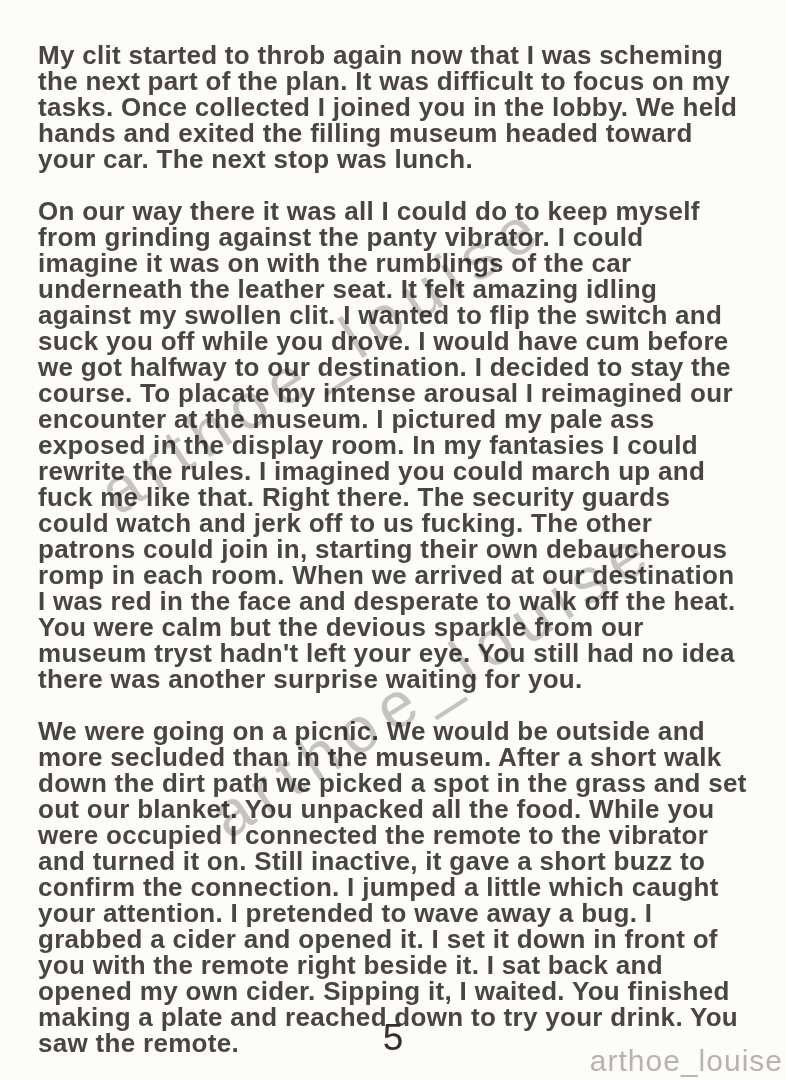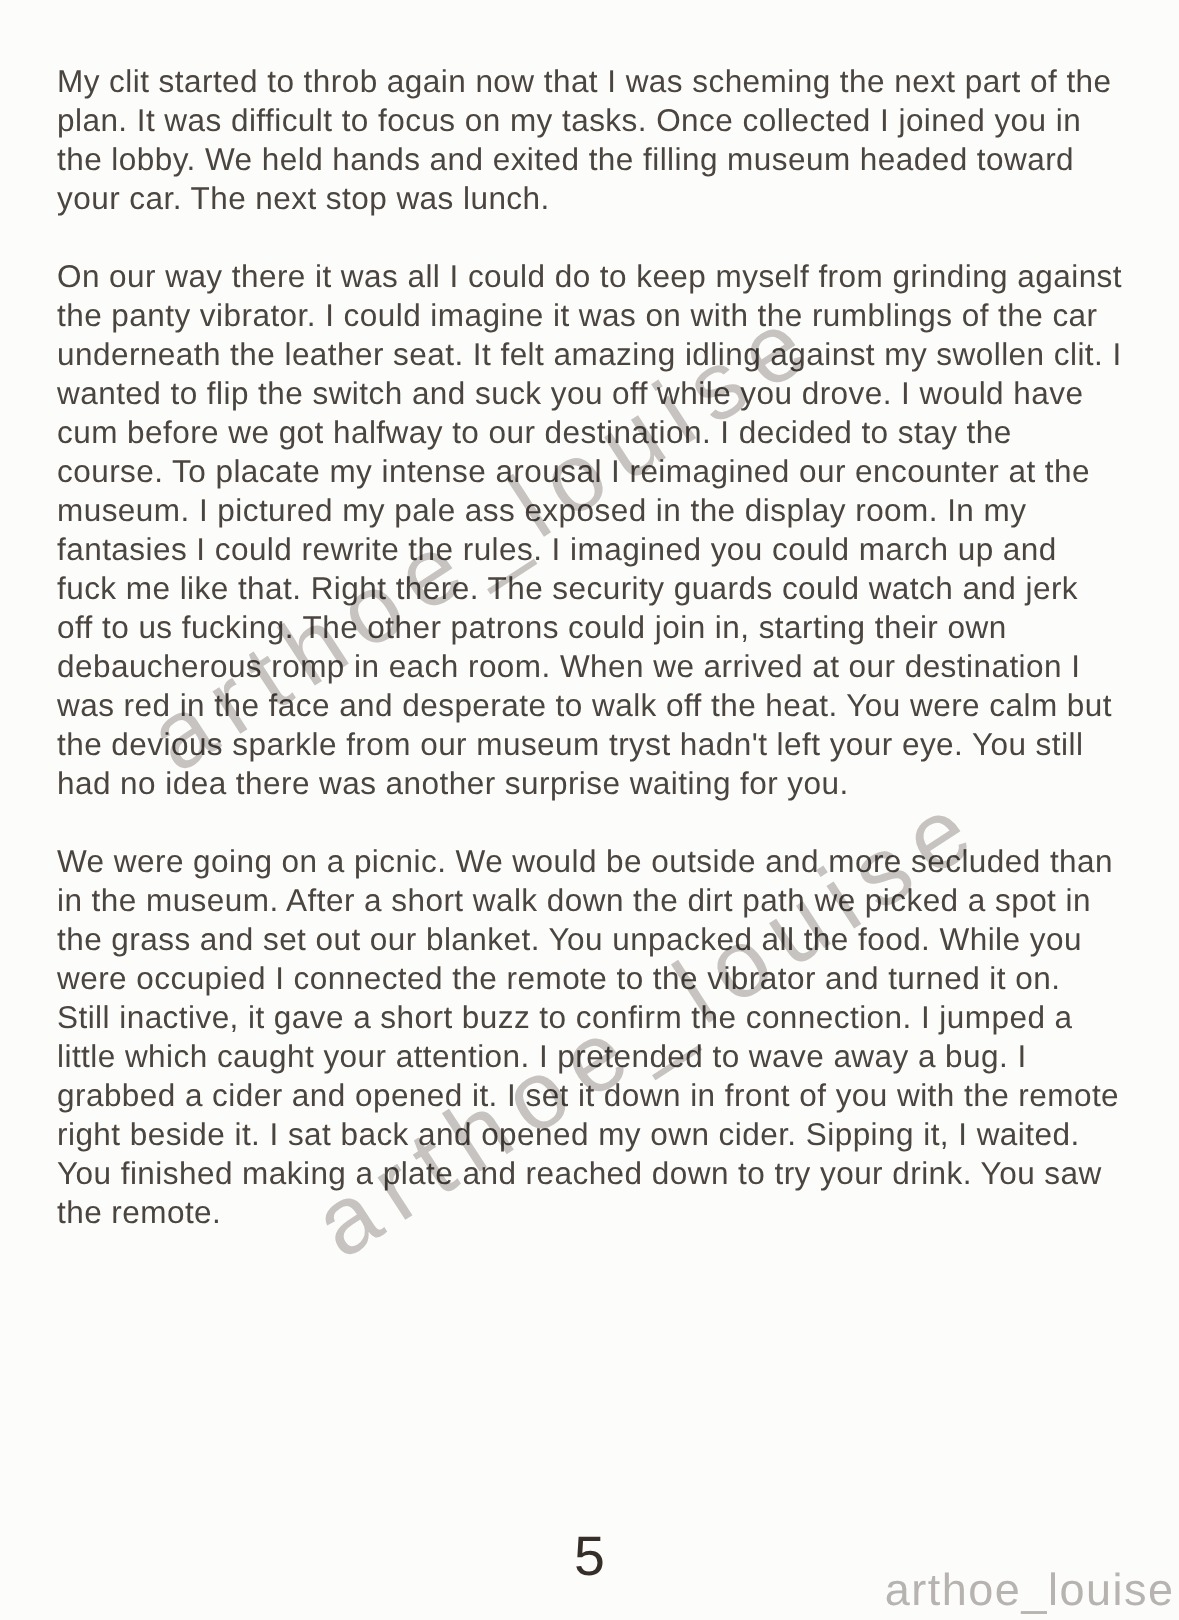--- a/index.html
+++ b/index.html
@@ -19,25 +19,26 @@
   h1.title {
     font-size: 42px;
     font-weight: 400;
     line-height: 50px;
     letter-spacing: 0.5px;
     text-align: center;
     color: var(--title-text, #362e29);
     margin: 0 0 24px 0;
   }
   .story p {
-    font-size: 21px;
+    font-size: 26px;
     line-height: 26px;
     letter-spacing: 0.3px;
     color: var(--body-text, #4b4540);
     margin: 0 0 26px 0;
+    font-weight: bold;
   }
   .page-number {
     position: absolute;
     top: 1018px;
     left: 0;
     width: 100%;
     text-align: center;
     font-size: 37px;
     line-height: 40px;
     color: var(--title-text, #362e29);

